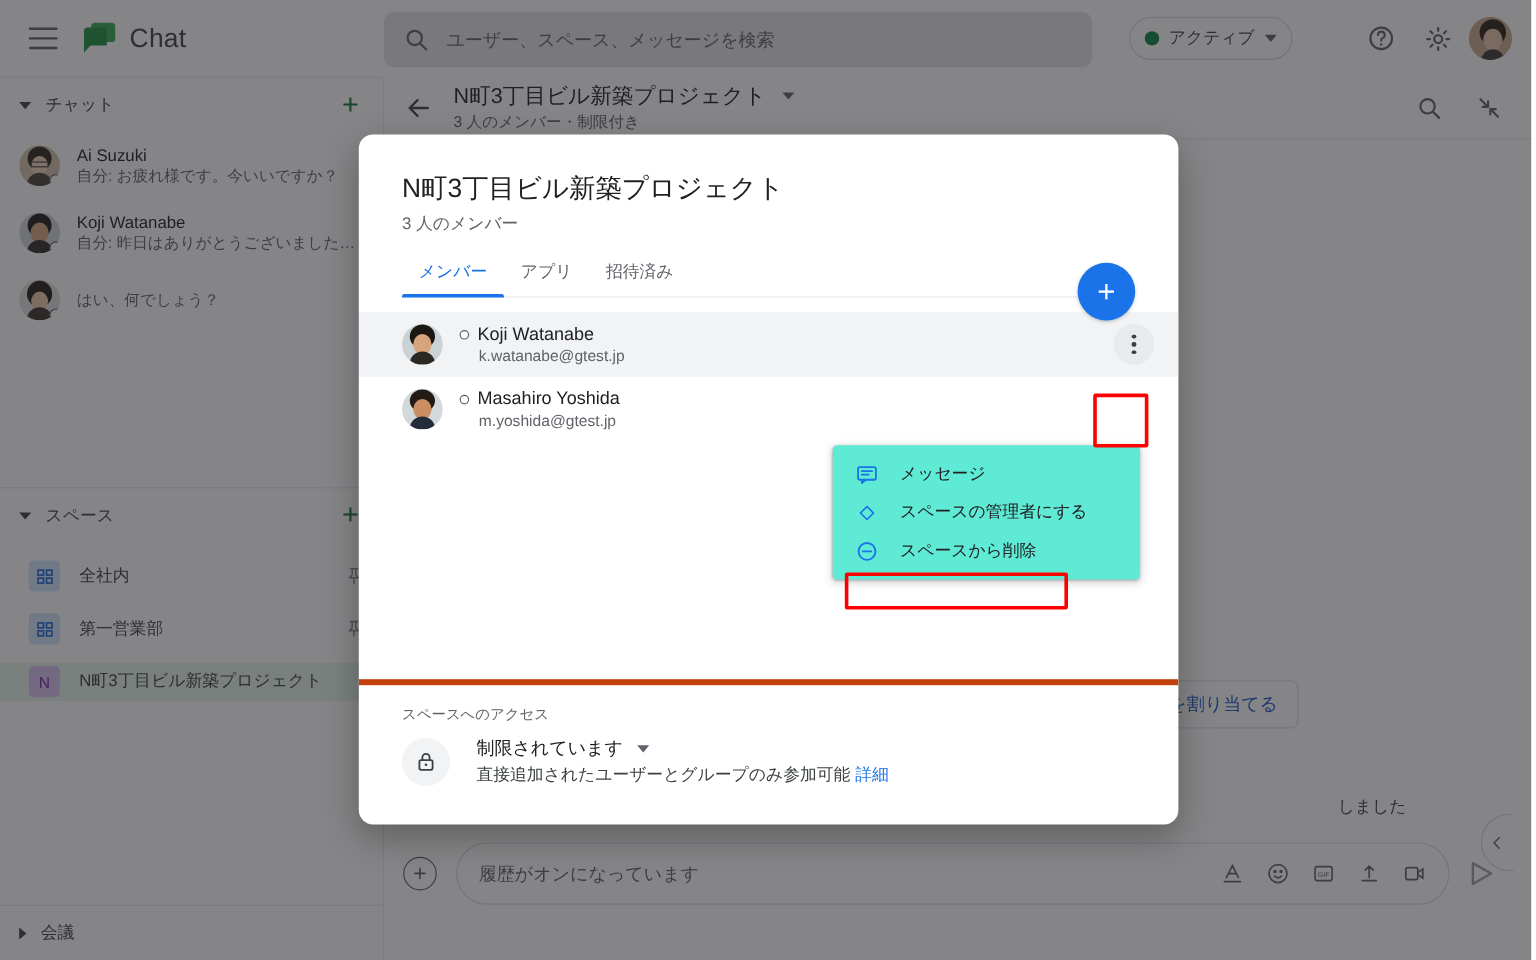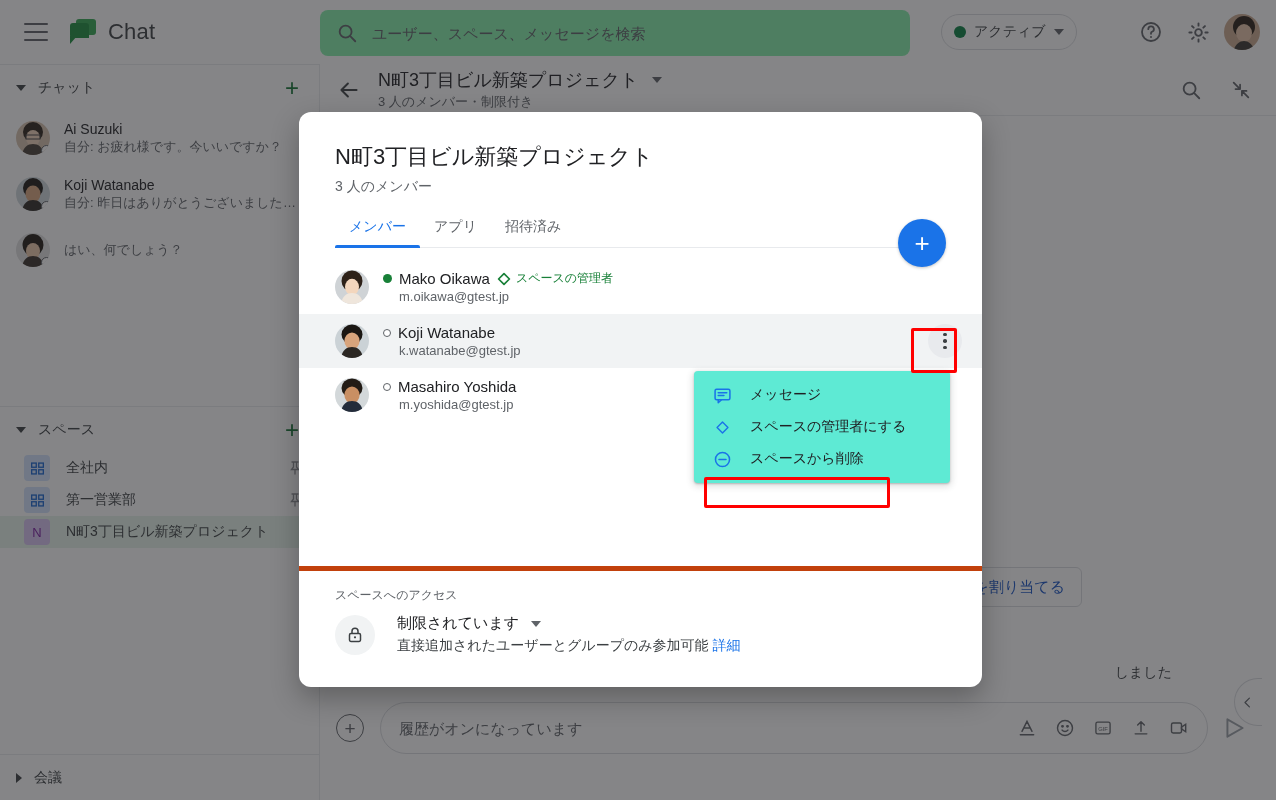--- a/index.html
+++ b/index.html
@@ -37,21 +37,21 @@
   .chat-logo .tail {
     position: absolute; left: 2px; top: 19px; width: 0; height: 0;
     border-left: 7px solid #1e8e3e; border-bottom: 8px solid transparent;
   }
   .app-title {
     font-size: 22px; color: #3c4043; margin-left: 10px; letter-spacing: .2px;
   }
 
   .searchwrap {
     position: absolute; left: 320px; top: 10px; width: 590px; height: 46px;
-    background: #86efac; border-radius: 8px;
+    background: #e5e5e5; border-radius: 8px;
     display: flex; align-items: center; padding: 0 16px;
   }
   .searchwrap .sicon { width: 22px; height: 22px; margin-right: 14px; flex: none; }
   .search-input {
     flex: 1; border: none; outline: none; background: transparent;
     font-size: 15px; color: #3c4043; font-family: inherit;
   }
   .search-input::placeholder { color: #5f6368; }
 
   .status-pill {
@@ -110,21 +110,21 @@
     position: absolute; right: -2px; bottom: -1px; width: 11px; height: 11px;
     border-radius: 50%; border: 1.5px solid #5f6368; background: #fff;
   }
   .chat-txt { min-width: 0; flex: 1; }
   .chat-name { font-size: 14px; color: #202124; line-height: 18px; }
   .chat-snip {
     font-size: 13px; color: #5f6368; line-height: 18px;
     white-space: nowrap; overflow: hidden; text-overflow: ellipsis;
   }
   .space-row {
-    display: flex; align-items: center; height: 32px; padding: 0 16px; cursor: pointer;
+    display: flex; align-items: center; height: 32px; padding: 0 16px; cursor: pointer; margin-top: 12px;
   }
   .space-row.active { background: #e6f4ea; }
   .sp-icon {
     width: 26px; height: 26px; border-radius: 4px; margin-left: 8px; margin-right: 16px;
     flex: none; display: flex; align-items: center; justify-content: center;
     font-size: 13px;
   }
   .sp-icon.grid { background: #d2e3fc; }
   .sp-icon.letter { background: #d7c3f1; color: #7b1fa2; font-weight: 500; }
   .sp-name {
@@ -521,43 +521,20 @@
         <div class="dlg-tab active">メンバー</div>
         <div class="dlg-tab">アプリ</div>
         <div class="dlg-tab">招待済み</div>
       </div>
     </div>
 
     <div class="fab">+</div>
 
     <div class="member-list">
 
-      <div class="member-row">
-        <div class="m-av">
-          <svg viewBox="0 0 34 34" width="34" height="34">
-            <rect width="34" height="34" fill="#cfd3d6"></rect>
-            <ellipse cx="17" cy="11" rx="10.5" ry="10.5" fill="#2d2118"></ellipse>
-            <ellipse cx="17" cy="17" rx="7" ry="8.2" fill="#f3d6bd"></ellipse>
-            <path d="M6 34c1-8 6-11 11-11s10 3 11 11z" fill="#efe6dc"></path>
-          </svg>
-        </div>
-        <div class="m-txt">
-          <div class="m-line1">
-            <div class="pdot-on"></div>
-            <div class="m-name">Mako Oikawa</div>
-            <div class="m-badge">
-              <svg width="14" height="14" viewBox="0 0 14 14" fill="none" stroke="#188038" stroke-width="1.7">
-                <path d="M7 1.6l5.4 5.4L7 12.4 1.6 7z" stroke-linejoin="round"></path>
-              </svg>
-              <div class="m-badge-txt">スペースの管理者</div>
-            </div>
-          </div>
-          <div class="m-mail">m.oikawa@gtest.jp</div>
-        </div>
-      </div>
 
       <div class="member-row hovered">
         <div class="m-av">
           <svg viewBox="0 0 34 34" width="34" height="34">
             <rect width="34" height="34" fill="#cbd2d6"></rect>
             <ellipse cx="17" cy="10.5" rx="10.5" ry="10" fill="#1b1713"></ellipse>
             <ellipse cx="17" cy="17" rx="7.6" ry="8.6" fill="#d8a47c"></ellipse>
             <path d="M6 34c1-8 6-11 11-11s10 3 11 11z" fill="#2b2723"></path>
           </svg>
         </div>

